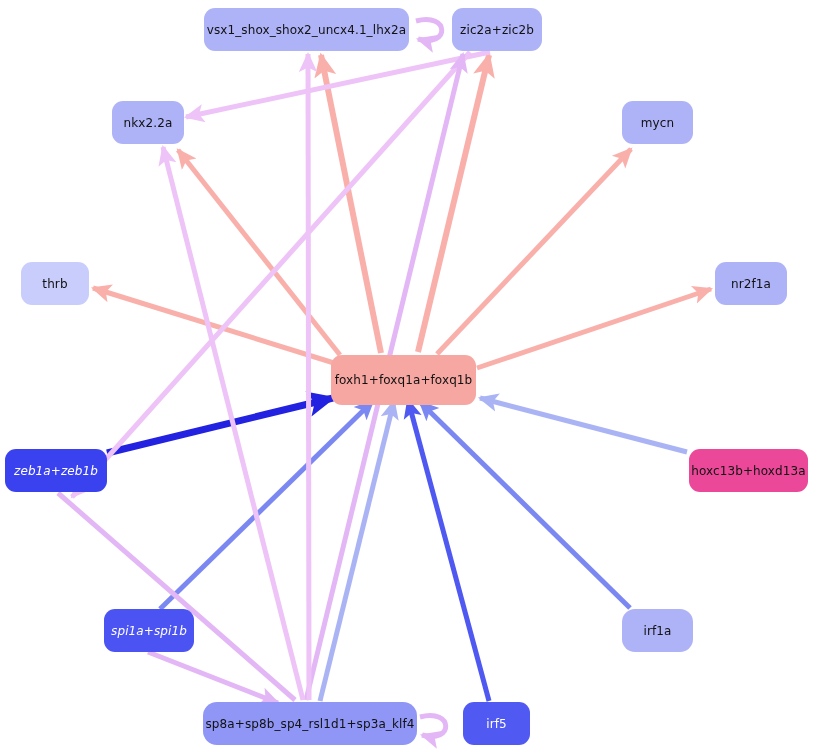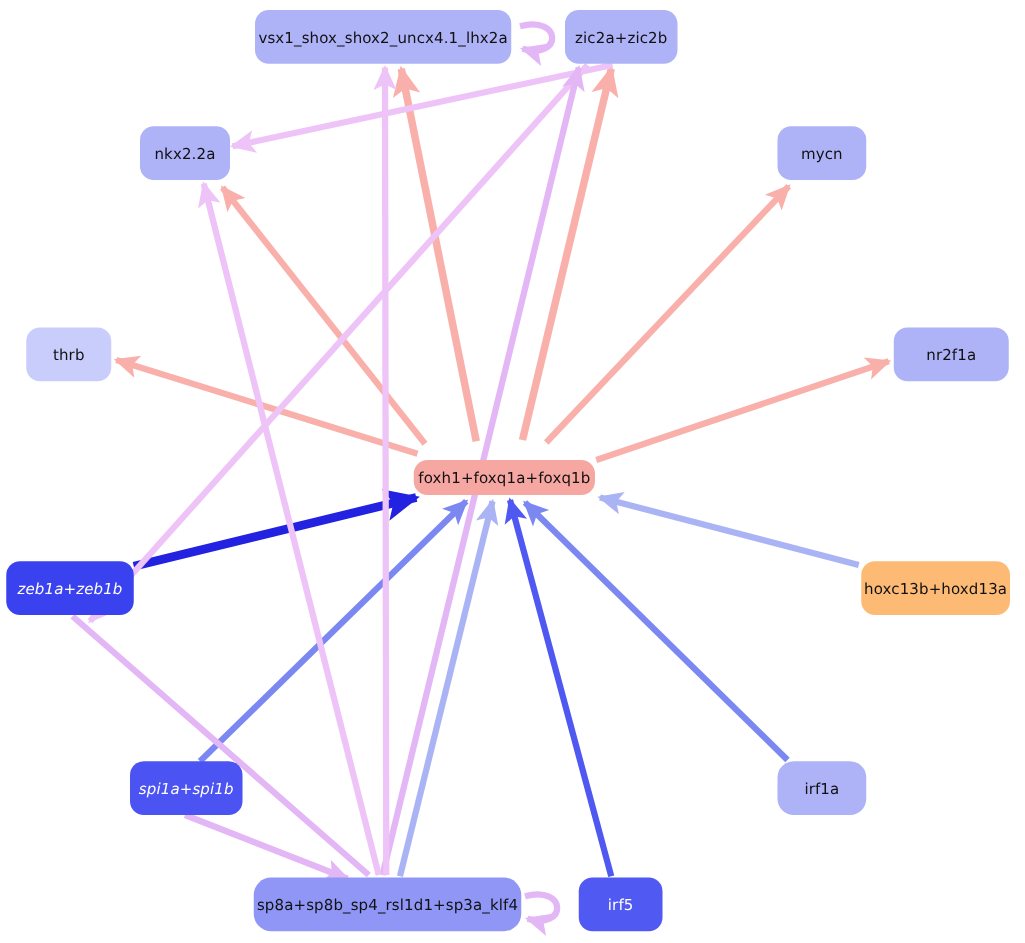--- a/index.html
+++ b/index.html
@@ -108,30 +108,30 @@
       </div>
       <div class="node" style="left: 112px; top: 101px; width: 72px; height: 43px; background: rgb(174, 178, 247); color: rgb(17, 17, 17); font-size: 12px; align-items: center;">
         <span>nkx2.2a</span>
       </div>
       <div class="node" style="left: 21px; top: 262px; width: 68px; height: 43px; background: rgb(201, 205, 251); color: rgb(17, 17, 17); font-size: 12px;">
         <span>thrb</span>
       </div>
       <div class="node" style="left: 622px; top: 101px; width: 71px; height: 43px; background: rgb(174, 178, 247); color: rgb(17, 17, 17); font-size: 12px;">
         <span>mycn</span>
       </div>
-      <div class="node" style="left: 715px; top: 262px; width: 92px; height: 43px; background: rgb(174, 178, 247); color: rgb(17, 17, 17); font-size: 12px;">
+      <div class="node" style="left: 715px; top: 262px; width: 72px; height: 43px; background: rgb(174, 178, 247); color: rgb(17, 17, 17); font-size: 12px;">
         <span>nr2f1a</span>
       </div>
-      <div class="node" style="left: 331px; top: 368px; width: 145px; height: 28px; background: rgb(246, 167, 162); color: rgb(17, 17, 17); font-size: 12px;">
+      <div class="node" style="left: 331px; top: 355px; width: 145px; height: 50px; background: rgb(246, 167, 162); color: rgb(17, 17, 17); font-size: 12px;">
         <span>foxh1+foxq1a+foxq1b</span>
       </div>
       <div class="node" style="left: 5px; top: 449px; width: 102px; height: 43px; background: rgb(58, 66, 240); color: rgb(255, 255, 255); font-size: 12px; font-style: italic;">
         <span>zeb1a+zeb1b</span>
       </div>
-      <div class="node" style="left: 689px; top: 449px; width: 119px; height: 43px; background: #fdba74; color: rgb(17, 17, 17); font-size: 12px;">
+      <div class="node" style="left: 689px; top: 449px; width: 119px; height: 43px; background: #ec4899; color: rgb(17, 17, 17); font-size: 12px;">
         <span>hoxc13b+hoxd13a</span>
       </div>
       <div class="node" style="left: 104px; top: 609px; width: 90px; height: 43px; background: rgb(75, 83, 242); color: rgb(255, 255, 255); font-size: 12px; font-style: italic;">
         <span>spi1a+spi1b</span>
       </div>
       <div class="node" style="left: 622px; top: 609px; width: 71px; height: 43px; background: rgb(174, 178, 247); color: rgb(17, 17, 17); font-size: 12px; border-radius: 13px;">
         <span>irf1a</span>
       </div>
       <div class="node" style="left: 203px; top: 702px; width: 214px; height: 43px; background: rgb(143, 150, 246); color: rgb(17, 17, 17); font-size: 12px; border-radius: 14px;">
         <span>sp8a+sp8b_sp4_rsl1d1+sp3a_klf4</span>

